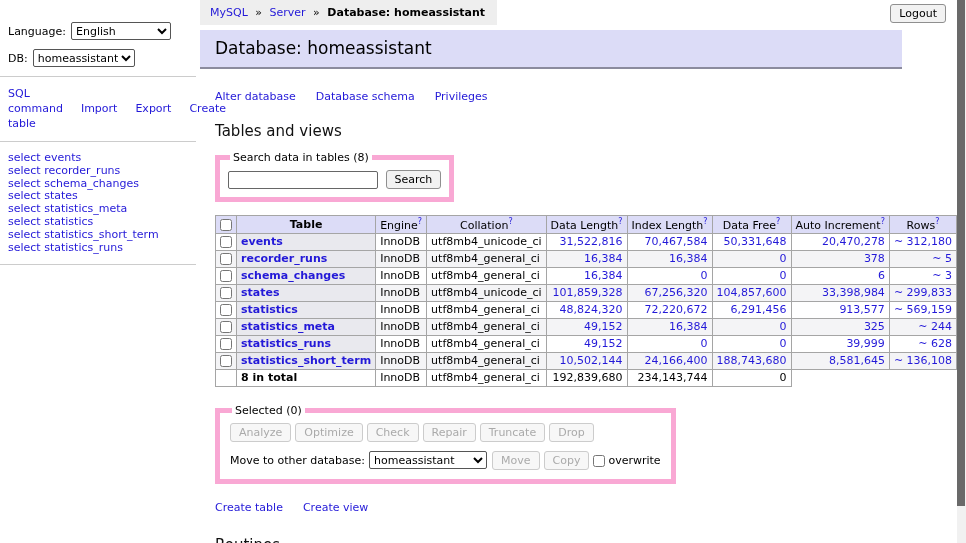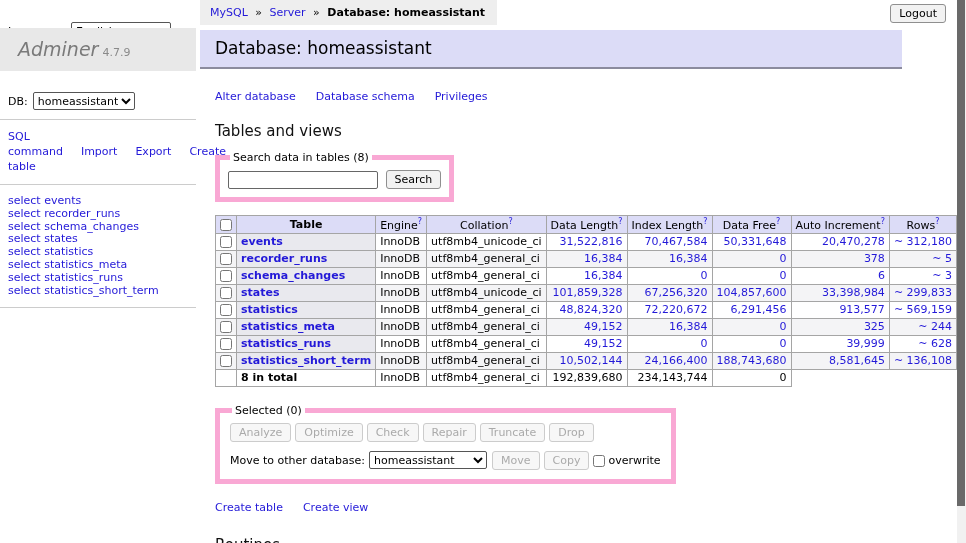--- a/index.html
+++ b/index.html
@@ -93,38 +93,35 @@
 
 <div id="lang-row">
   <label>Language:</label><select id="lang-select"><option>English</option></select>
 </div>
 
 <div id="breadcrumb"><a>MySQL</a><span class="sep"> » </span><a>Server</a><span class="sep"> » </span><span class="current">Database: homeassistant</span></div>
 
 <button id="logout-btn">Logout</button>
 
 <div id="sidebar">
-  <div id="brand">
-    <span class="name">Adminer</span><span class="ver">4.7.9</span>
-  </div>
   <div id="db-row">
     <label>DB:</label><select id="db-select"><option>homeassistant</option></select>
   </div>
   <hr>
   <div id="menu-links" class="links-row"><a>SQL command</a><a>Import</a><a>Export</a><a>Create table</a></div>
   <hr>
   <div id="table-links">
       <p><a>select</a> <a>events</a></p>
       <p><a>select</a> <a>recorder_runs</a></p>
       <p><a>select</a> <a>schema_changes</a></p>
       <p><a>select</a> <a>states</a></p>
+      <p><a>select</a> <a>statistics_meta</a></p>
       <p><a>select</a> <a>statistics</a></p>
-      <p><a>select</a> <a>statistics_meta</a></p>
+      <p><a>select</a> <a>statistics_short_term</a></p>
       <p><a>select</a> <a>statistics_runs</a></p>
-      <p><a>select</a> <a>statistics_short_term</a></p>
     </div>
   <hr>
 </div>
 
 <div id="content">
   <h2 id="page-title">Database: homeassistant</h2>
 
   <div id="db-links" class="links-row pad"><a>Alter database</a><a>Database schema</a><a>Privileges</a></div>
 
   <h3 id="tables-heading" class="pad">Tables and views</h3>

